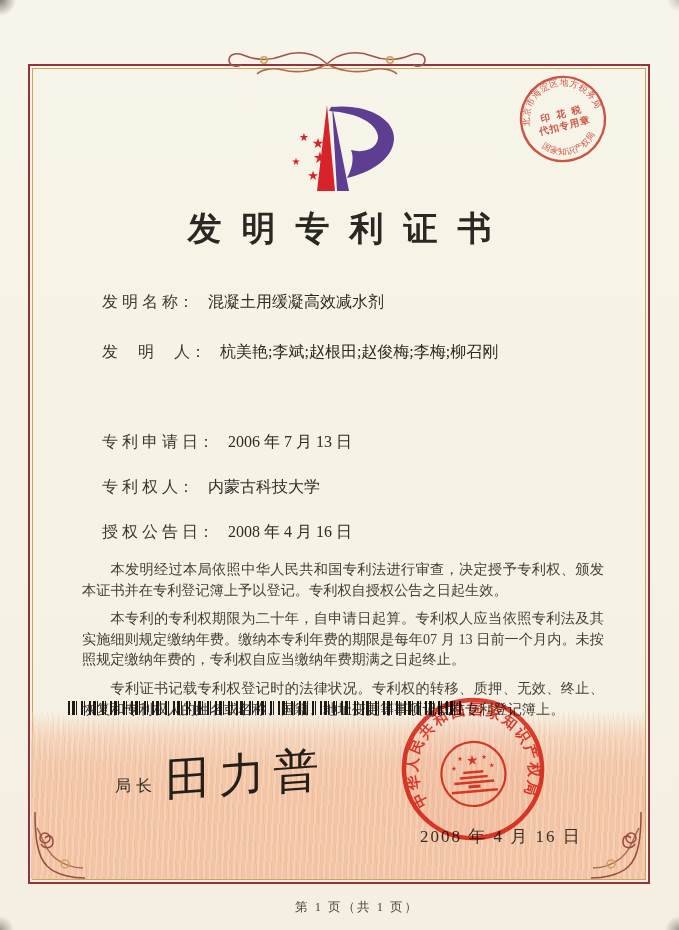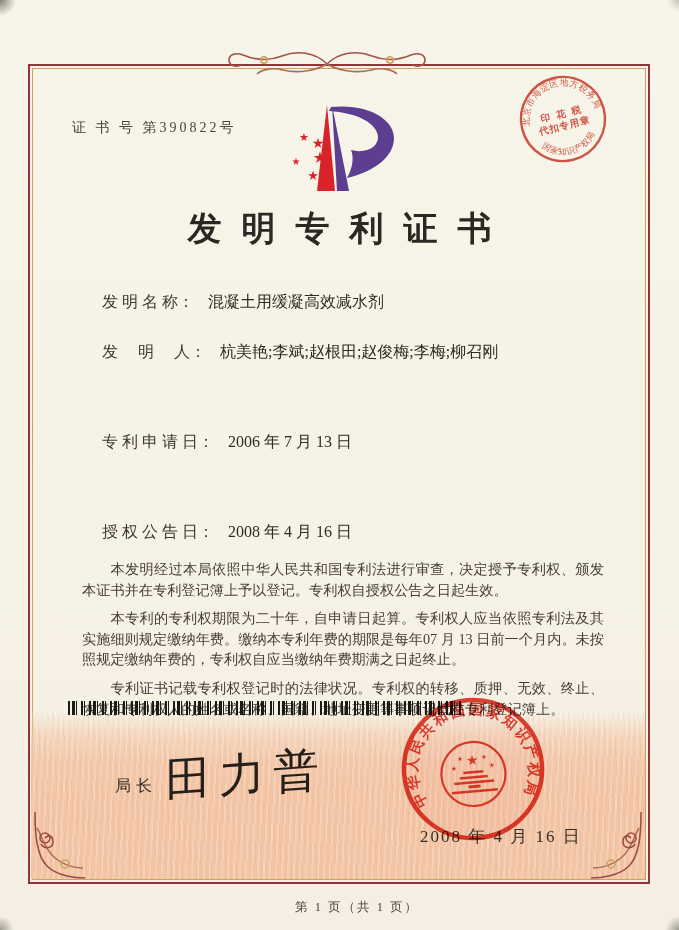--- a/index.html
+++ b/index.html
@@ -110,21 +110,20 @@
   <svg class="abs corner corner-right" viewBox="0 0 58 72">
     <g fill="none" stroke="#9c4a42" stroke-width="1.5">
       <path d="M4,4 C4,28 6,48 16,58 C26,68 44,70 54,70"></path>
       <path d="M6,20 C12,30 14,42 24,50 C34,58 44,60 52,60" stroke="#b06a50"></path>
       <circle cx="14" cy="30" r="5"></circle>
       <path d="M14,30 C18,26 22,28 22,34 C22,40 14,42 10,36"></path>
       <circle cx="34" cy="56" r="4" stroke="#c9a45c"></circle>
     </g>
   </svg>
 
-  <div class="abs cert-no">证 书 号 第390822号</div>
 
   <svg class="abs logo" viewBox="0 0 130 95">
     <polygon points="54,4 62,90 44,90" fill="#d8232a"></polygon>
     <polygon points="59,4 76,90 64,90" fill="#5d3e91"></polygon>
     <path d="M58,6 C94,2 122,18 121,38 C120,59 96,72 74,77 C80,66 81,56 78,49 C93,53 106,46 105,35 C103,22 85,12 56,10 Z" fill="#5d3e91"></path>
     <g fill="#d8232a" text-anchor="middle" font-family="'DejaVu Sans',sans-serif">
       <text x="31" y="40" font-size="11">★</text>
       <text x="45" y="47" font-size="14">★</text>
       <text x="23" y="64" font-size="10">★</text>
       <text x="47" y="62" font-size="16">★</text>
@@ -154,20 +153,24 @@
     <span class="flabel">发 明 名 称：</span>
     <span class="fvalue">混凝土用缓凝高效减水剂</span>
   </div>
   <div class="abs field" style="top:342px">
     <span class="flabel">发　 明　 人：</span>
     <span class="fvalue">杭美艳;李斌;赵根田;赵俊梅;李梅;柳召刚</span>
   </div>
   <div class="abs field" style="top:432px">
     <span class="flabel">专 利 申 请 日：</span>
     <span class="fvalue">2006 年 7 月 13 日</span>
+  </div>
+  <div class="abs field" style="top:477px">
+    <span class="flabel">专 利 权 人：</span>
+    <span class="fvalue">内蒙古科技大学</span>
   </div>
   <div class="abs field" style="top:522px">
     <span class="flabel">授 权 公 告 日：</span>
     <span class="fvalue">2008 年 4 月 16 日</span>
   </div>
 
   <div class="abs paras">
     <p>本发明经过本局依照中华人民共和国专利法进行审查，决定授予专利权、颁发本证书并在专利登记簿上予以登记。专利权自授权公告之日起生效。</p>
     <p>本专利的专利权期限为二十年，自申请日起算。专利权人应当依照专利法及其实施细则规定缴纳年费。缴纳本专利年费的期限是每年07 月 13 日前一个月内。未按照规定缴纳年费的，专利权自应当缴纳年费期满之日起终止。</p>
     <p>专利证书记载专利权登记时的法律状况。专利权的转移、质押、无效、终止、恢复和专利权人的姓名或名称、国籍、地址变更等事项记载在专利登记簿上。</p>

